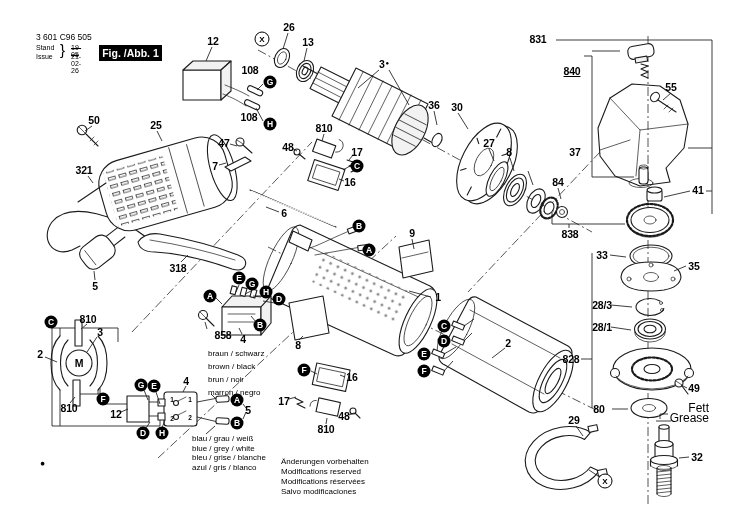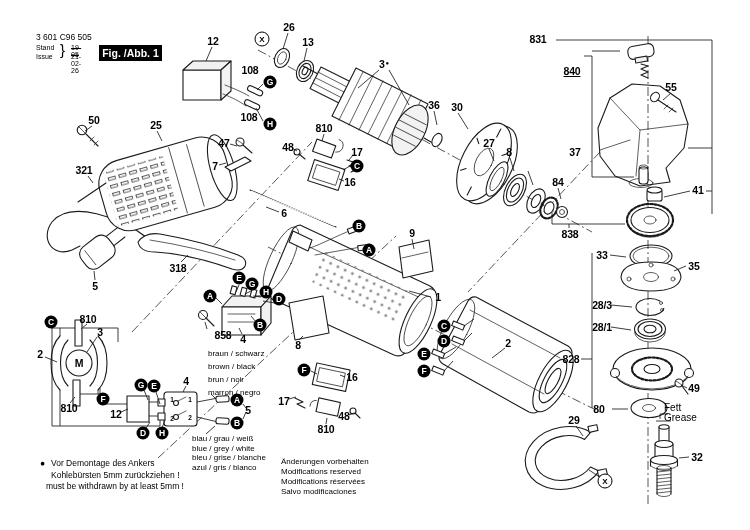--- a/index.html
+++ b/index.html
@@ -23,21 +23,21 @@
   .struck{text-decoration:line-through;}
   #rev-brace{left:60px;top:41px;font-size:15px;font-weight:normal;}
   #figbox{left:99px;top:45px;width:63px;height:16px;background:#000;color:#fff;
           font-size:10.5px;font-weight:bold;display:flex;align-items:center;justify-content:center;}
   #braun-block{left:208px;top:347px;font-size:8px;line-height:13px;}
   #blau-block{left:192px;top:434px;font-size:8px;line-height:9.5px;}
   #revisions-block{left:281px;top:457px;font-size:8px;line-height:10px;}
   #german-note{left:51px;top:458px;font-size:8.5px;line-height:11.5px;}
   #german-bullet{left:40px;top:458px;font-size:8.5px;}
   #english-note{left:46px;top:481px;font-size:8.5px;line-height:11px;}
-  #grease-block{left:664px;top:403px;width:45px;font-size:10px;line-height:10px;}
+  #grease-block{left:664px;top:403px;width:45px;text-align:right;font-size:12px;line-height:10px;}
   
   .co{position:absolute;transform:translate(-50%,-50%);font-weight:bold;}
   .co.num{font-size:10.5px;letter-spacing:-0.2px;}
   .co.tiny{font-size:6.5px;}
   .co.badge{width:13px;height:13px;border-radius:50%;background:#000;color:#fff;
             font-size:8.5px;line-height:13px;text-align:center;}
   .co.xmark{width:13px;height:13px;border-radius:50%;background:#fff;border:1.5px solid #000;
             font-size:8px;line-height:13px;text-align:center;}
   .sfx{font-size:6px;vertical-align:3px;margin-left:1px;}
 </style>
@@ -418,26 +418,21 @@
       <div>blue / grey / white</div>
       <div>bleu / grise / blanche</div>
       <div>azul / gris / blanco</div>
     </div>
 <div class="abs" id="grease-block">
       <div>Fett</div>
       <div>Grease</div>
     </div>
 
 <div class="abs" id="german-bullet">●</div>
-<div class="abs" id="german-note">
-      <div>Vor Demontage des Ankers</div>
-      <div>Kohlebürsten 5mm zurückziehen !</div>
-    </div>
 <div class="abs" id="english-note">
-      <div>must be withdrawn by at least 5mm !</div>
     </div>
 <div class="abs" id="revisions-block">
       <div>Änderungen vorbehalten</div>
       <div>Modifications reserved</div>
       <div>Modifications réservées</div>
       <div>Salvo modificaciones</div>
     </div>
 
 <div id="callout-layer">
       <span class="co num" style="left: 213px; top: 41px;">12</span>

